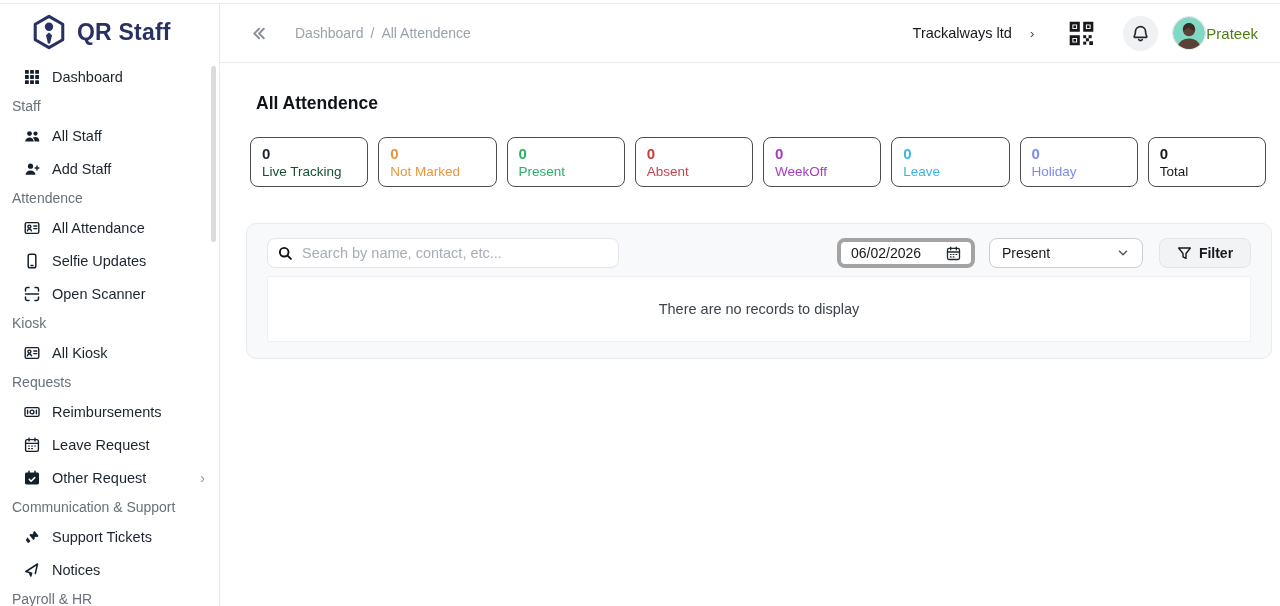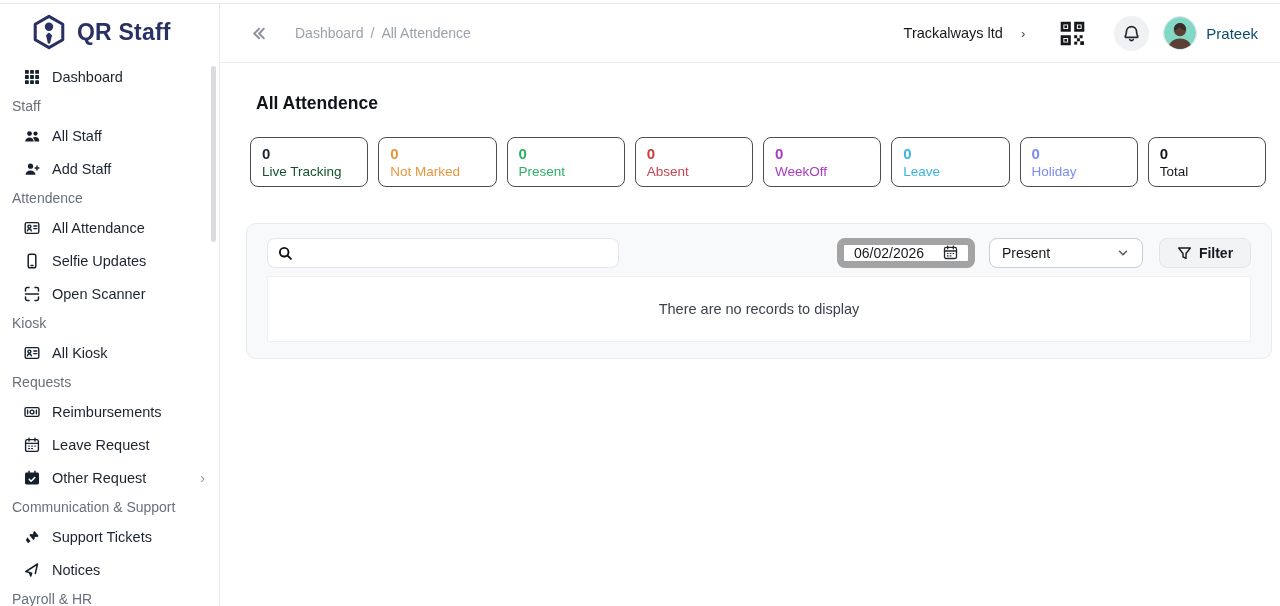--- a/index.html
+++ b/index.html
@@ -30,21 +30,21 @@
   .collapse { color:#8a919c; display:flex; align-items:center; cursor:pointer; }
   .crumbs { margin-left:28px; font-size:14px; color:#9aa2ac; display:flex; gap:7px; }
   .hdr-right { margin-left:auto; display:flex; align-items:center; }
   .company { font-size:14.5px; font-weight:500; color:#15181d; display:flex; align-items:center; gap:18px; cursor:pointer; }
   .company .caret { color:#3e434b; font-size:13px; }
   .qr-btn { margin-left:34px; cursor:pointer; display:flex; }
   .bell-wrap { margin-left:28px; width:35px; height:35px; border-radius:50%; background:#f0f1f3;
     display:flex; align-items:center; justify-content:center; cursor:pointer; }
   .avatar { margin-left:14px; width:34px; height:34px; border-radius:50%; overflow:hidden;
     border:1px solid #e3e4e6; cursor:pointer; }
-  .user-name { margin-left:9px; font-size:15px; font-weight:500; color:#0c4a6e; }
+  .user-name { font-size:15px; font-weight:500; color:#4d7c0f; }
 
   
   .main { position:absolute; top:63px; left:220px; right:0; bottom:0; background:#fff; }
   .page-title { margin:30px 0 0 36px; font-size:17.5px; font-weight:700; color:#10141a; }
   .cards { display:flex; gap:10px; margin:23px 14px 0 30px; }
   .card { flex:1; height:50px; background:#fff; border:1.7px solid #4d4d4d; border-radius:8px;
     padding:4px 11px; display:flex; flex-direction:column; justify-content:center; }
   .card .num { font-size:15px; font-weight:700; line-height:19px; }
   .card .lbl { font-size:13.5px; line-height:17px; }
   .c0 .num{color:#1f2430;} .c0 .lbl{color:#14532d;}
@@ -57,22 +57,22 @@
   .c7 .num{color:#15181c;} .c7 .lbl{color:#15181c;}
 
   .panel { margin:36px 8px 0 26px; height:136px; background:#f8f9fb;
     border:1px solid #e8eaed; border-radius:10px; padding:14px 20px; }
   .panel-row { display:flex; align-items:center; }
   .search-box { width:352px; height:30px; background:#fff; border:1px solid #e3e6ea; border-radius:8px;
     display:flex; align-items:center; padding:0 10px; gap:9px; }
   .search-box input { border:none; outline:none; flex:1; font-size:14.5px; color:#1c2430;
     font-family:"Liberation Sans","DejaVu Sans",sans-serif; background:transparent; }
   .search-box input::placeholder { color:#a6adb6; }
-  .date-box { margin-left:auto; width:138px; height:30px; background:#fff; border:7px solid #a3a3a3;
-    border-radius:8px; display:flex; padding:0 10px; cursor:pointer; }
+  .date-box { margin-left:auto; width:138px; height:30px; background:#fff; border:4px solid #a3a3a3;
+    border-radius:8px; display:flex; align-items:center; padding:0 10px; cursor:pointer; }
   .date-box .dtxt { font-size:14px; color:#15181d; }
   .date-box .cal { margin-left:auto; display:flex; }
   .select-box { margin-left:14px; width:154px; height:30px; background:#fff; border:1px solid #c9ced5;
     border-radius:8px; display:flex; align-items:center; padding:0 12px; cursor:pointer; }
   .select-box .stxt { font-size:14px; color:#15181d; }
   .select-box .chev { margin-left:auto; display:flex; color:#555b63; }
   .filter-btn { margin-left:16px; width:92px; height:30px; background:#f1f3f5; border:1px solid #e3e6e9;
     border-radius:8px; display:flex; align-items:center; justify-content:center; gap:7px; cursor:pointer; }
   .filter-btn .ftxt { font-size:14px; font-weight:600; color:#15181d; }
   .empty-area { margin-top:8px; height:66px; background:#fff; border:1px solid #eef0f3; border-radius:2px;
@@ -357,20 +357,21 @@
         <div class="lbl">Total</div>
       </div>
     </div>
 
     <section class="panel">
       <div class="panel-row">
         <div class="search-box">
           <svg width="15" height="15" viewBox="0 0 16 16" style="color:#111">
               <use href="#i-search"></use>
             </svg>
+          <input type="text" placeholder="Search by name, contact, etc..." style="">
         </div>
         <div class="date-box">
           <span class="dtxt">06/02/2026</span>
           <span class="cal">
             <svg width="15" height="15" viewBox="0 0 16 16" style="color:#23272e">
                 <use href="#i-calendar"></use>
               </svg>
           </span>
         </div>
         <div class="select-box">

